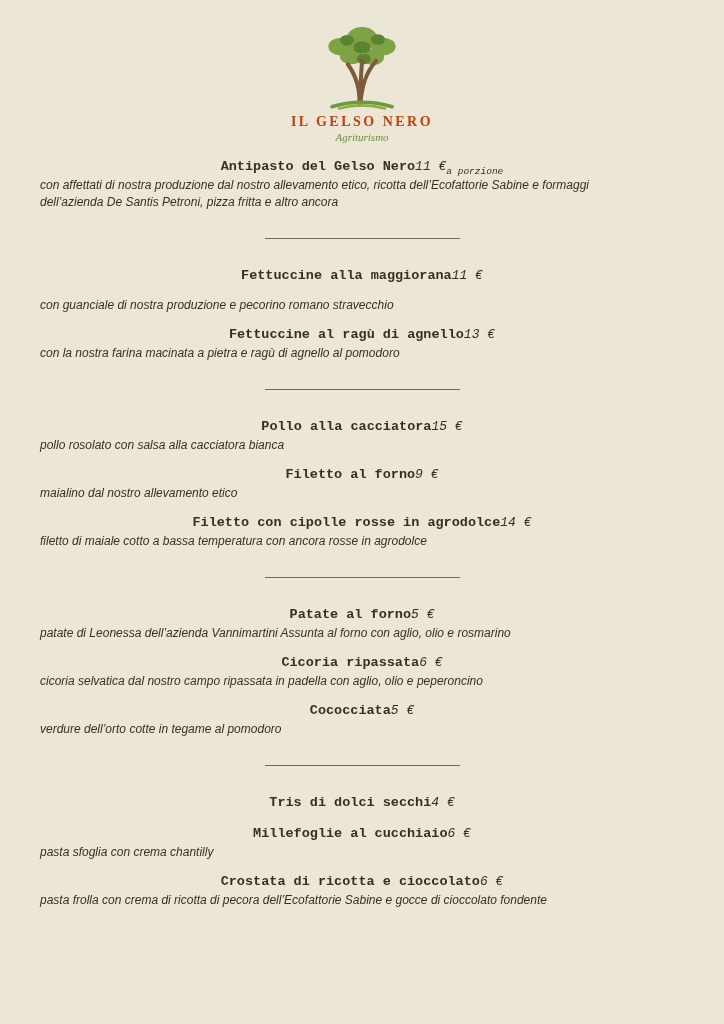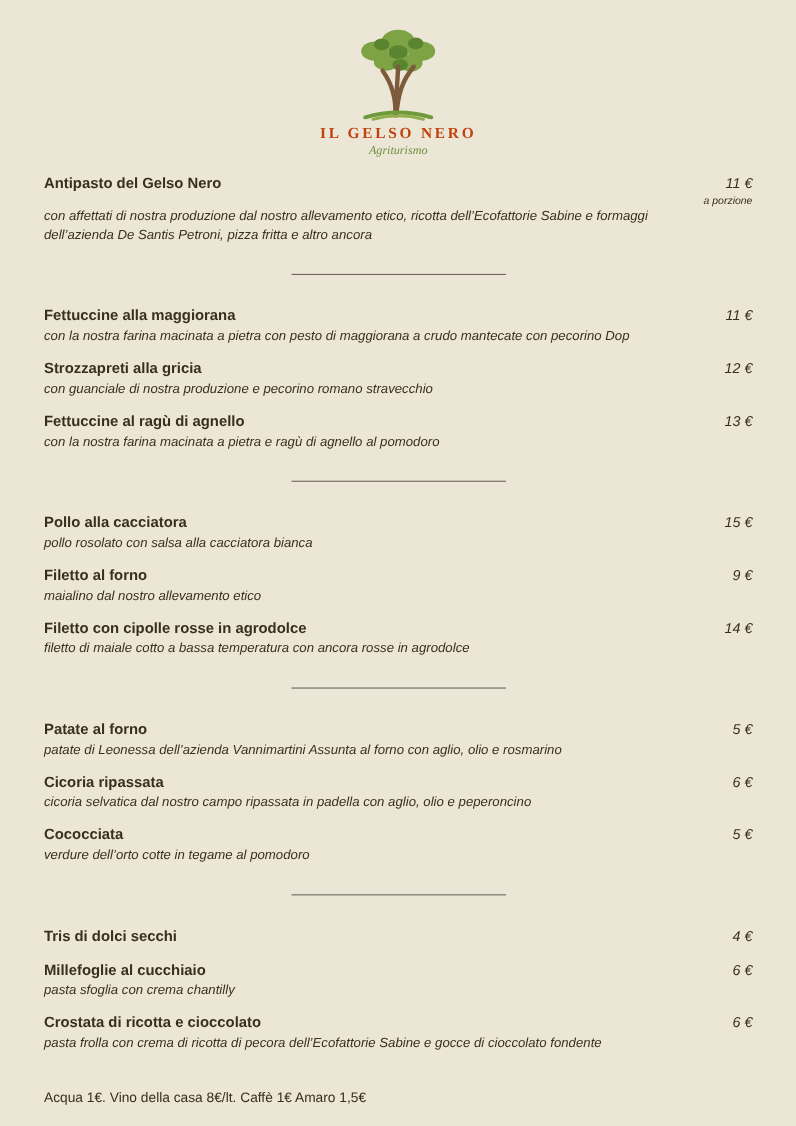--- a/index.html
+++ b/index.html
@@ -30,36 +30,36 @@
     font-family: "Liberation Serif", serif;
     font-style: italic;
     color: #6f8f3e;
     font-size: 11px;
     margin-top: 1px;
   }
   .menu { }
   .item { margin-bottom: 11px; }
   .item-head {
     display: flex;
-    justify-content: space-between;
+    justify-content: center;
     align-items: flex-start;
+    font-family: Liberation Mono, monospace;
   }
   .item-name {
     font-weight: bold;
     font-size: 13.5px;
     line-height: 20px;
   }
   .item-price {
     font-style: italic;
     font-size: 13px;
     line-height: 20px;
     text-align: right;
     white-space: nowrap;
     display: flex;
-    flex-direction: column;
     align-items: flex-end;
   }
   .price-note {
     font-size: 9.5px;
     font-style: italic;
     line-height: 11px;
   }
   .item-desc {
     font-style: italic;
     font-size: 12px;
@@ -117,29 +117,22 @@
         <div class="item-desc">con affettati di nostra produzione dal nostro allevamento etico, ricotta dell’Ecofattorie Sabine e formaggi dell’azienda De Santis Petroni, pizza fritta e altro ancora</div>
       </div>
       <div class="divider"></div>
       <div class="item">
         <div class="item-head">
           <span class="item-name">Fettuccine alla maggiorana</span>
           <span class="item-price">
             <span>11 €</span>
           </span>
         </div>
-        <div class="item-desc">con la nostra farina macinata a pietra con pesto di maggiorana a crudo mantecate con pecorino Dop</div>
-      </div>
-      <div class="item">
-        <div class="item-head">
-          <span class="item-name">Strozzapreti alla gricia</span>
-          <span class="item-price">
-            <span>12 €</span>
-          </span>
-        </div>
+      </div>
+      <div class="item">
         <div class="item-desc">con guanciale di nostra produzione e pecorino romano stravecchio</div>
       </div>
       <div class="item">
         <div class="item-head">
           <span class="item-name">Fettuccine al ragù di agnello</span>
           <span class="item-price">
             <span>13 €</span>
           </span>
         </div>
         <div class="item-desc">con la nostra farina macinata a pietra e ragù di agnello al pomodoro</div>
@@ -222,15 +215,14 @@
         <div class="item-head">
           <span class="item-name">Crostata di ricotta e cioccolato</span>
           <span class="item-price">
             <span>6 €</span>
           </span>
         </div>
         <div class="item-desc">pasta frolla con crema di ricotta di pecora dell’Ecofattorie Sabine e gocce di cioccolato fondente</div>
       </div>
     </div>
 
-  <div class="footer-drinks">Acqua 1€. Vino della casa 8€/lt. Caffè 1€ Amaro 1,5€</div>
 
 </div>
 
 </body></html>

